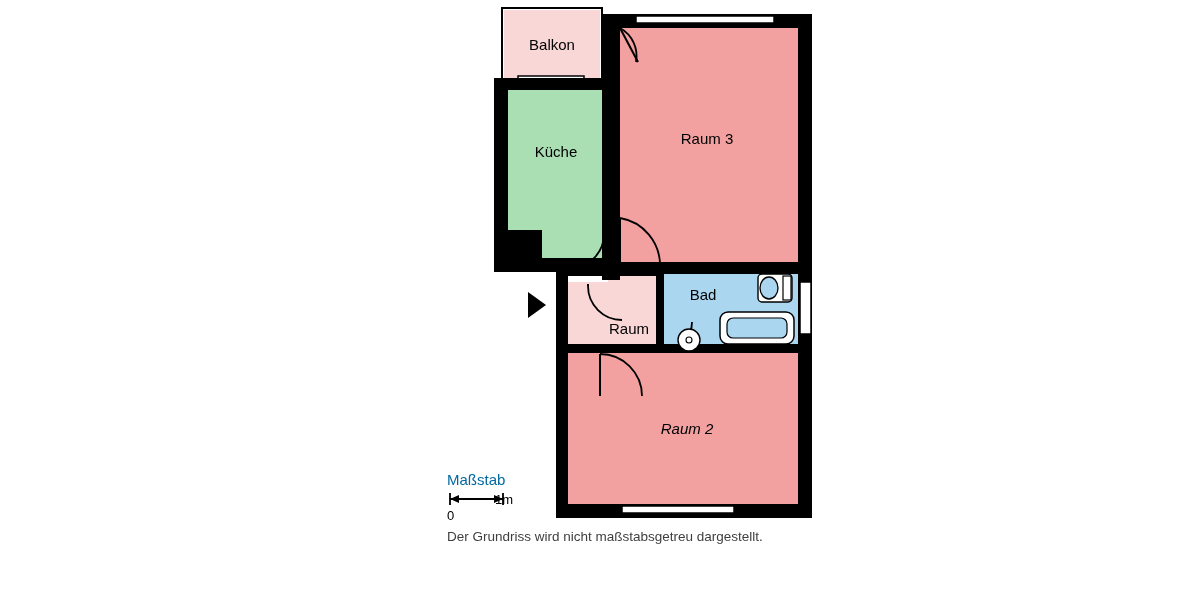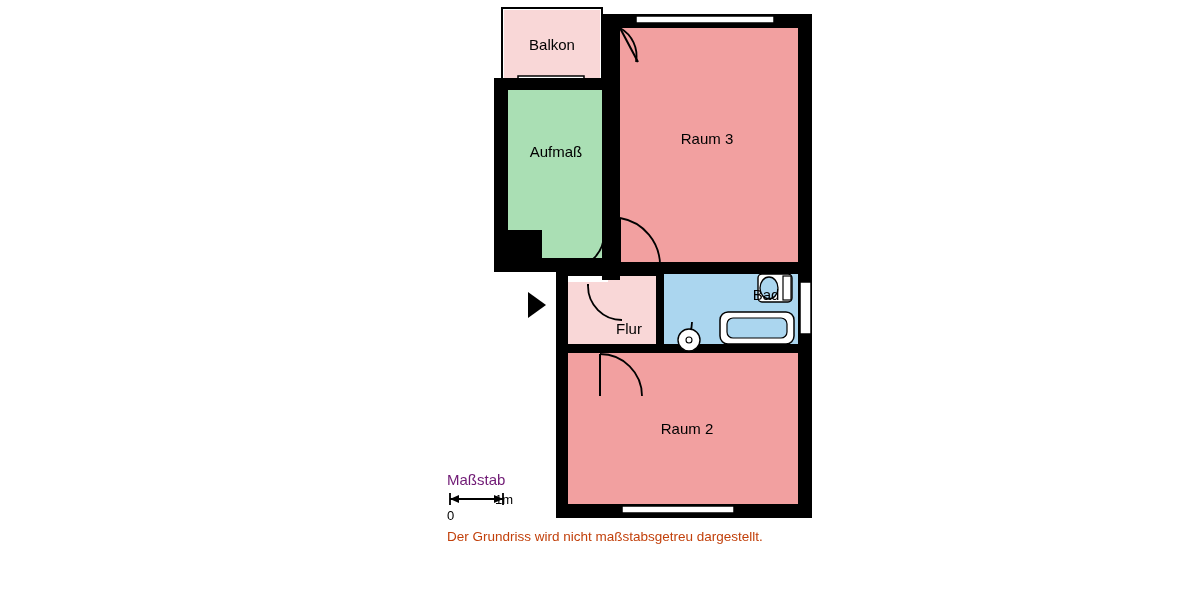--- a/index.html
+++ b/index.html
@@ -27,38 +27,38 @@
     font-size: 15px;
     color: #000000;
     white-space: nowrap;
     text-align: center;
     transform: translate(-50%, -50%);
     pointer-events: none;
   }
   .scale-title {
     position: absolute;
     font-size: 15px;
-    color: #701a75;
+    color: #0369a1;
     white-space: nowrap;
     text-align: center;
   }
   .scale-tick-label {
     position: absolute;
     font-size: 13px;
     color: #000000;
     white-space: nowrap;
   }
   .disclaimer {
     position: absolute;
     left: 399px;
     top: 529px;
     width: 430px;
     font-size: 13.5px;
     line-height: 16.5px;
-    color: #c2410c;
+    color: #404040;
   }
   .disclaimer div {
     white-space: nowrap;
   }
 </style>
 </head>
 <body>
 
 <div id="floorplan-stage">
 
@@ -158,25 +158,25 @@
     <g>
       <line x1="402" y1="499" x2="455" y2="499" stroke="#000000" stroke-width="1.8"></line>
       <polygon points="402,499 411,495 411,503" fill="#000000"></polygon>
       <polygon points="455,499 446,495 446,503" fill="#000000"></polygon>
       <line x1="402" y1="493" x2="402" y2="505" stroke="#000000" stroke-width="1.8"></line>
       <line x1="455" y1="493" x2="455" y2="505" stroke="#000000" stroke-width="1.8"></line>
     </g>
   </svg>
 
   <div class="room-label" style="left:504px; top:44px;">Balkon</div>
-  <div class="room-label" style="left:508px; top:151px;">Aufmaß</div>
+  <div class="room-label" style="left:508px; top:151px;">Küche</div>
   <div class="room-label" style="left:659px; top:138px;">Raum 3</div>
-  <div class="room-label" style="left:581px; top:328px;">Flur</div>
-  <div class="room-label" style="left:718px; top:294px;">Bad</div>
-  <div class="room-label" style="left:639px; top:428px;">Raum 2</div>
+  <div class="room-label" style="left:581px; top:328px;">Raum</div>
+  <div class="room-label" style="left:655px; top:294px;">Bad</div>
+  <div class="room-label" style="left:639px; top:428px;font-style:italic;">Raum 2</div>
 
   <div class="scale-title" style="left:399px; top:471px;">Maßstab</div>
   <div class="scale-tick-label" style="left:399px; top:508px;">0</div>
   <div class="scale-tick-label" style="left:447px; top:492px;">1m</div>
 
   <div class="disclaimer">
     <div>Der Grundriss wird nicht maßstabsgetreu dargestellt.</div>
   </div>
 
 </div>

